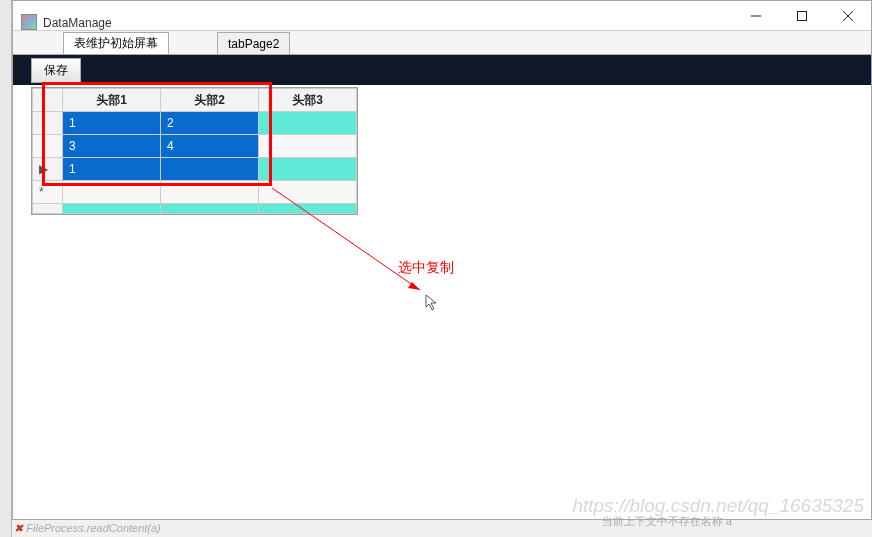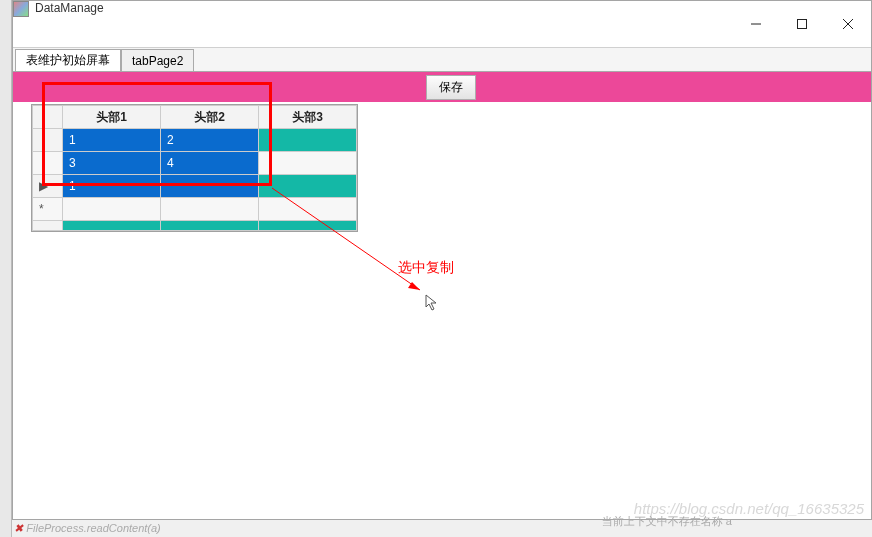--- a/index.html
+++ b/index.html
@@ -14,23 +14,24 @@
     .left-strip {
       position: absolute; left: 0; top: 0; width: 12px; height: 100%;
       background: #e8e8e8; border-right: 1px solid #bbb;
     }
     .window {
       position: absolute; left: 12px; top: 0; right: 0; height: 520px;
       background: #fff; border: 1px solid #a5a5a5;
       display: flex; flex-direction: column;
     }
     .titlebar {
-      height: 47px; background: #fff;
+      height: 30px; background: #fff;
       border-bottom: 1px solid #d0d0d0;
-      display: flex; align-items: flex-start;
+      display: flex; align-items: flex-end;
+      padding-left: 8px;
     }
     .app-icon {
       width: 16px; height: 16px; margin-right: 6px;
       background: linear-gradient(135deg,#d88,#8ad,#8d8);
       border: 1px solid #888;
     }
     .title-text { flex: 1; color: #333; font-size: 12px; }
     .win-controls { display: flex; height: 100%; }
     .win-btn {
       width: 46px; height: 100%;
@@ -42,41 +43,41 @@
       height: 24px; background: #f5f5f5;
       display: flex; align-items: flex-end;
       border-bottom: 1px solid #aaa;
       padding-left: 2px;
     }
     .tab {
       height: 22px; padding: 0 10px;
       border: 1px solid #aaa; border-bottom: none;
       background: #fff; font-size: 12px;
       display: flex; align-items: center;
-      margin-right: 0px; position: relative;
+      margin-right: 0px; position: relative; margin-left: 48px;
     }
     .tab.inactive { background: #f0f0f0; }
     .tab.active { z-index: 2; }
     .toolbar {
-      height: 30px; background: #ec4899;
+      height: 30px; background: #0f172a;
       display: flex; align-items: center;
-      padding-left: 18px; gap: 4px; justify-content: center;
+      padding-left: 18px; gap: 4px;
     }
     .tb-btn {
       padding: 3px 12px;
       border: 1px solid #adadad;
       background: linear-gradient(#fdfdfd,#e3e3e3);
       font-size: 12px; cursor: default;
     }
     .content {
       flex: 1; background: #fff; position: relative;
     }
     .grid-wrap {
       position: absolute; left: 18px; top: 2px;
-      border: 1px solid #a0a0a0; background: #14b8a6;
+      border: 1px solid #a0a0a0; background: #5eead4;
     }
     table.grid { border-collapse: collapse; }
     .grid th, .grid td {
       border: 1px solid #ccc; height: 23px;
       font-size: 12px; text-align: left;
       padding: 0 6px;
     }
     .grid th {
       background: #f3f3f3; font-weight: bold;
       color: #222; text-align: center;
@@ -104,21 +105,21 @@
     .anno-text {
       position: absolute; left: 398px; top: 259px;
       color: #ff0000; font-size: 14px; pointer-events: none;
     }
     .cursor-ptr {
       position: absolute; left: 425px; top: 294px;
       pointer-events: none;
     }
     .watermark {
       position: absolute; right: 8px; bottom: 20px;
-      color: #d8d8d8; font-size: 15px; font-style: italic;
+      color: #d8d8d8; font-size: 19px; font-style: italic;
       font-family: Arial, sans-serif; pointer-events: none;
     }
     .footer-noise {
       position: absolute; left: 14px; bottom: 2px;
       color: #aaa; font-size: 11px; font-style: italic;
     }
     .footer-noise .red { color: #c33; }
     .footer-right {
       position: absolute; right: 140px; bottom: 8px;
       color: #aaa; font-size: 11px;

